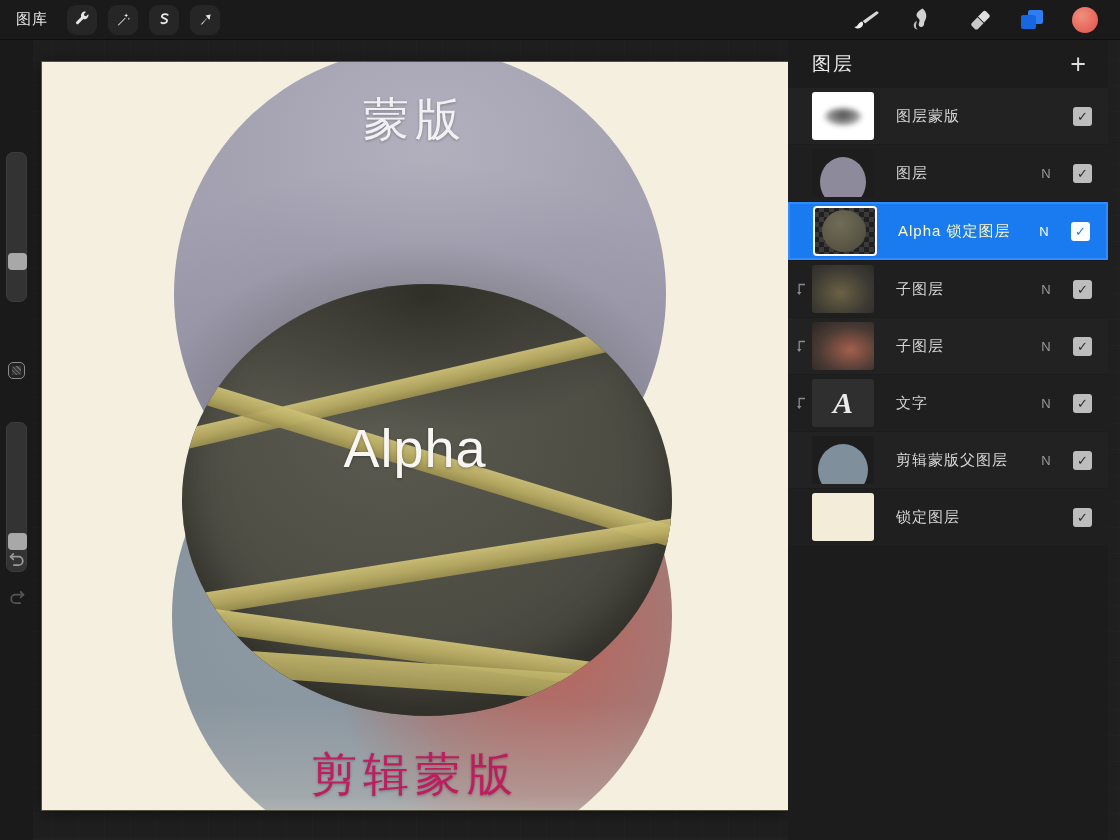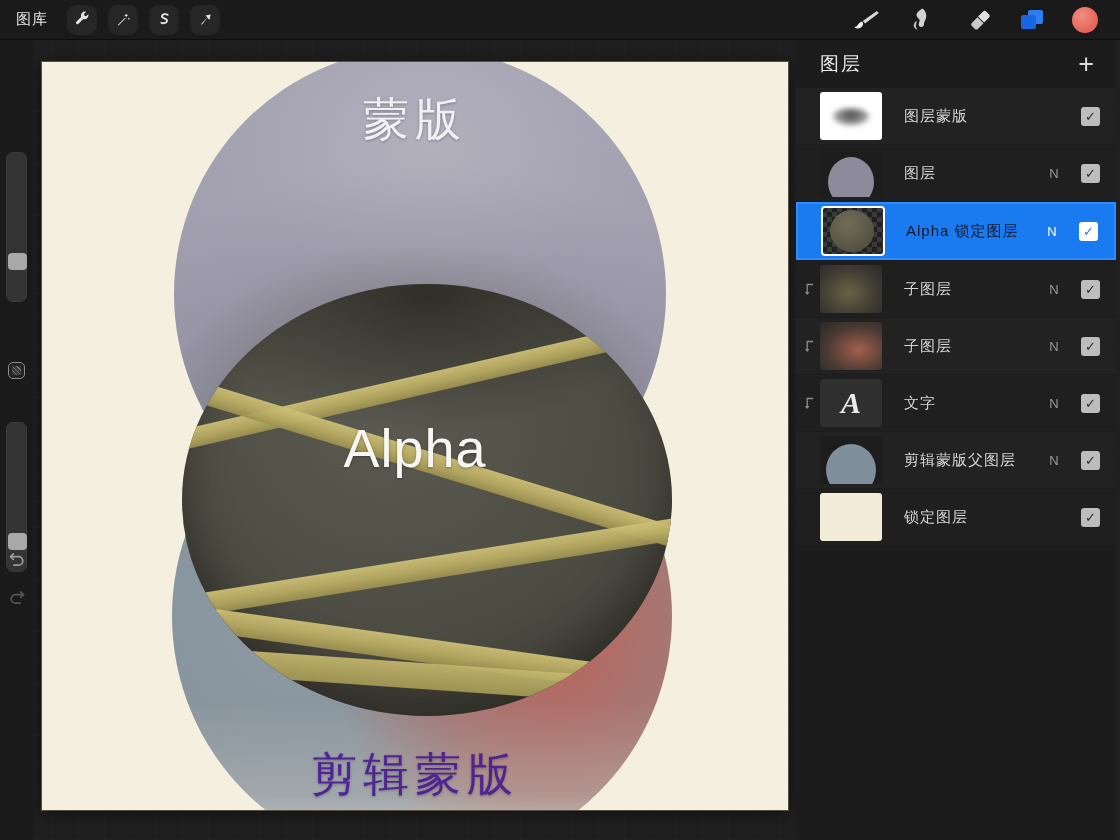--- a/index.html
+++ b/index.html
@@ -150,25 +150,25 @@
   
   .art-text {
     position: absolute; width: 100%; text-align: center;
     color: #ffffff; font-weight: 300;
     text-shadow: 0 1px 3px rgba(0,0,0,.30);
     font-family: "DejaVu Sans", "Liberation Sans", sans-serif;
     letter-spacing: 2px;
   }
   .t-mask  { top: 27px;  font-size: 46px; color: #f4f3f6; letter-spacing: 6px; opacity:.96; }
   .t-alpha { top: 355px; font-size: 54px; color: #f7f6f3; letter-spacing: 1px; font-family:"Liberation Sans", sans-serif; }
-  .t-clip  { top: 682px; font-size: 46px; color: #4c1d95; letter-spacing: 6px; opacity:.95; }
+  .t-clip  { top: 682px; font-size: 46px; color: #be185d; letter-spacing: 6px; opacity:.95; }
 
   
   .layers-panel {
-    position: absolute; right: 4px; top: 40px; width: 320px; height: 800px;
+    position: absolute; right: 12px; top: 40px; width: 320px; height: 800px;
     background: #1c1c1c;
     z-index: 35;
   }
   .panel-head {
     position: relative; height: 48px;
     display: flex; align-items: center; padding: 0 22px 0 24px;
   }
   .panel-title { color: #e9e9e9; font-size: 19px; letter-spacing: 2px; }
   .add-layer { margin-left: auto; color: #dcdcdc; font-size: 27px; line-height: 1; font-weight: 300; }
   .layer-list { position: relative; }
@@ -190,21 +190,21 @@
   .spacer-ind { width: 18px; }
   .thumb {
     width: 62px; height: 48px; border-radius: 3px; flex: 0 0 62px;
     background: #2b2b2b; overflow: hidden; position: relative;
   }
   .layer-row.selected .thumb { outline: 2px solid #ffffff; outline-offset: -1px; }
   .layer-name {
     flex: 1; color: #d6d6d6; font-size: 15px; letter-spacing: 1px;
     padding-left: 22px;
   }
-  .layer-row.selected .layer-name { color: #0f172a; }
+  .layer-row.selected .layer-name { color: #fef9c3; }
   .blend-n { color: #9a9a9a; font-size: 13px; width: 26px; text-align: center; }
   .layer-row.selected .blend-n { color: #ffffff; }
   .chk {
     width: 19px; height: 19px; border-radius: 3px; margin: 0 16px 0 14px;
     background: #bdbdbd; display: flex; align-items: center; justify-content: center;
     color: #2a2a2a; font-size: 13px; line-height: 1;
   }
   .layer-row.selected .chk { background: #ffffff; color: #1a7bf0; }
 
   

